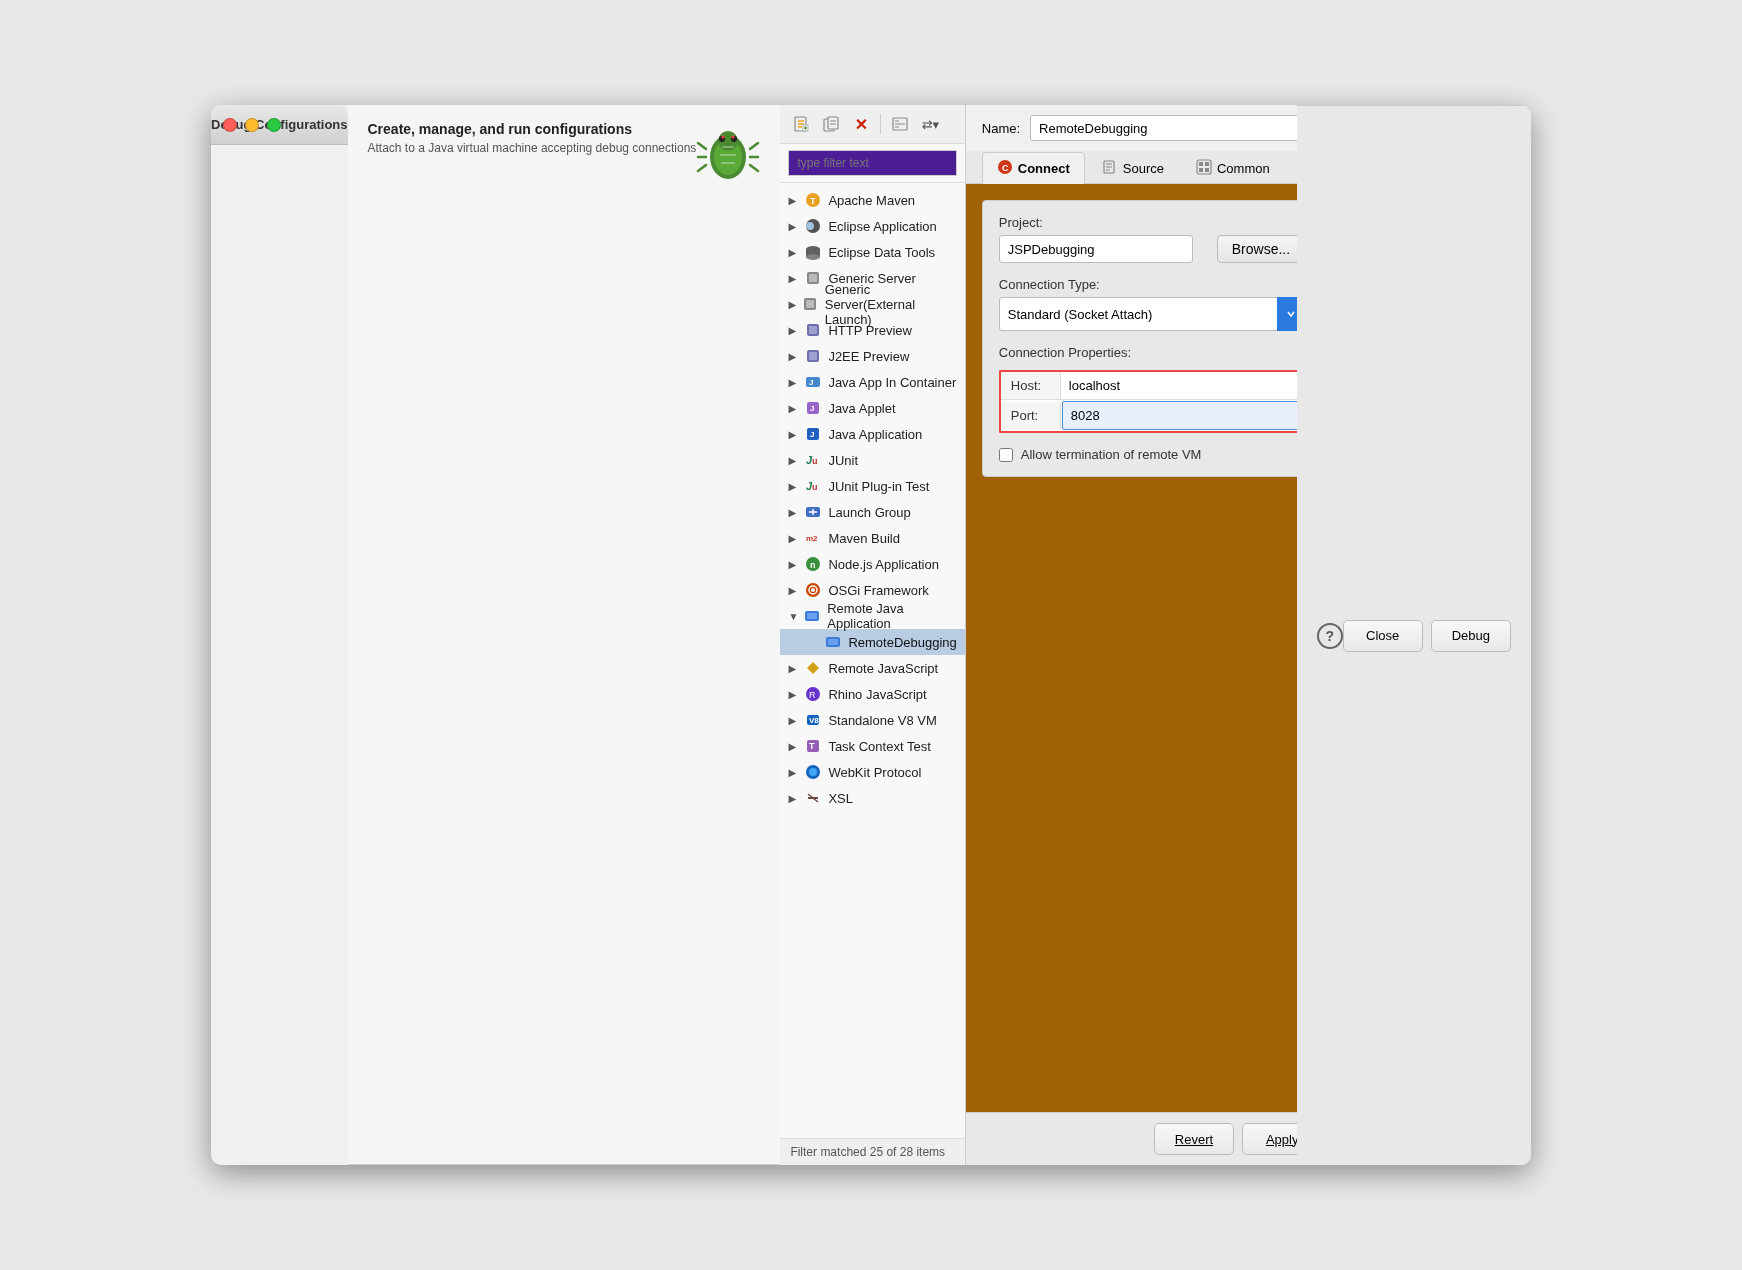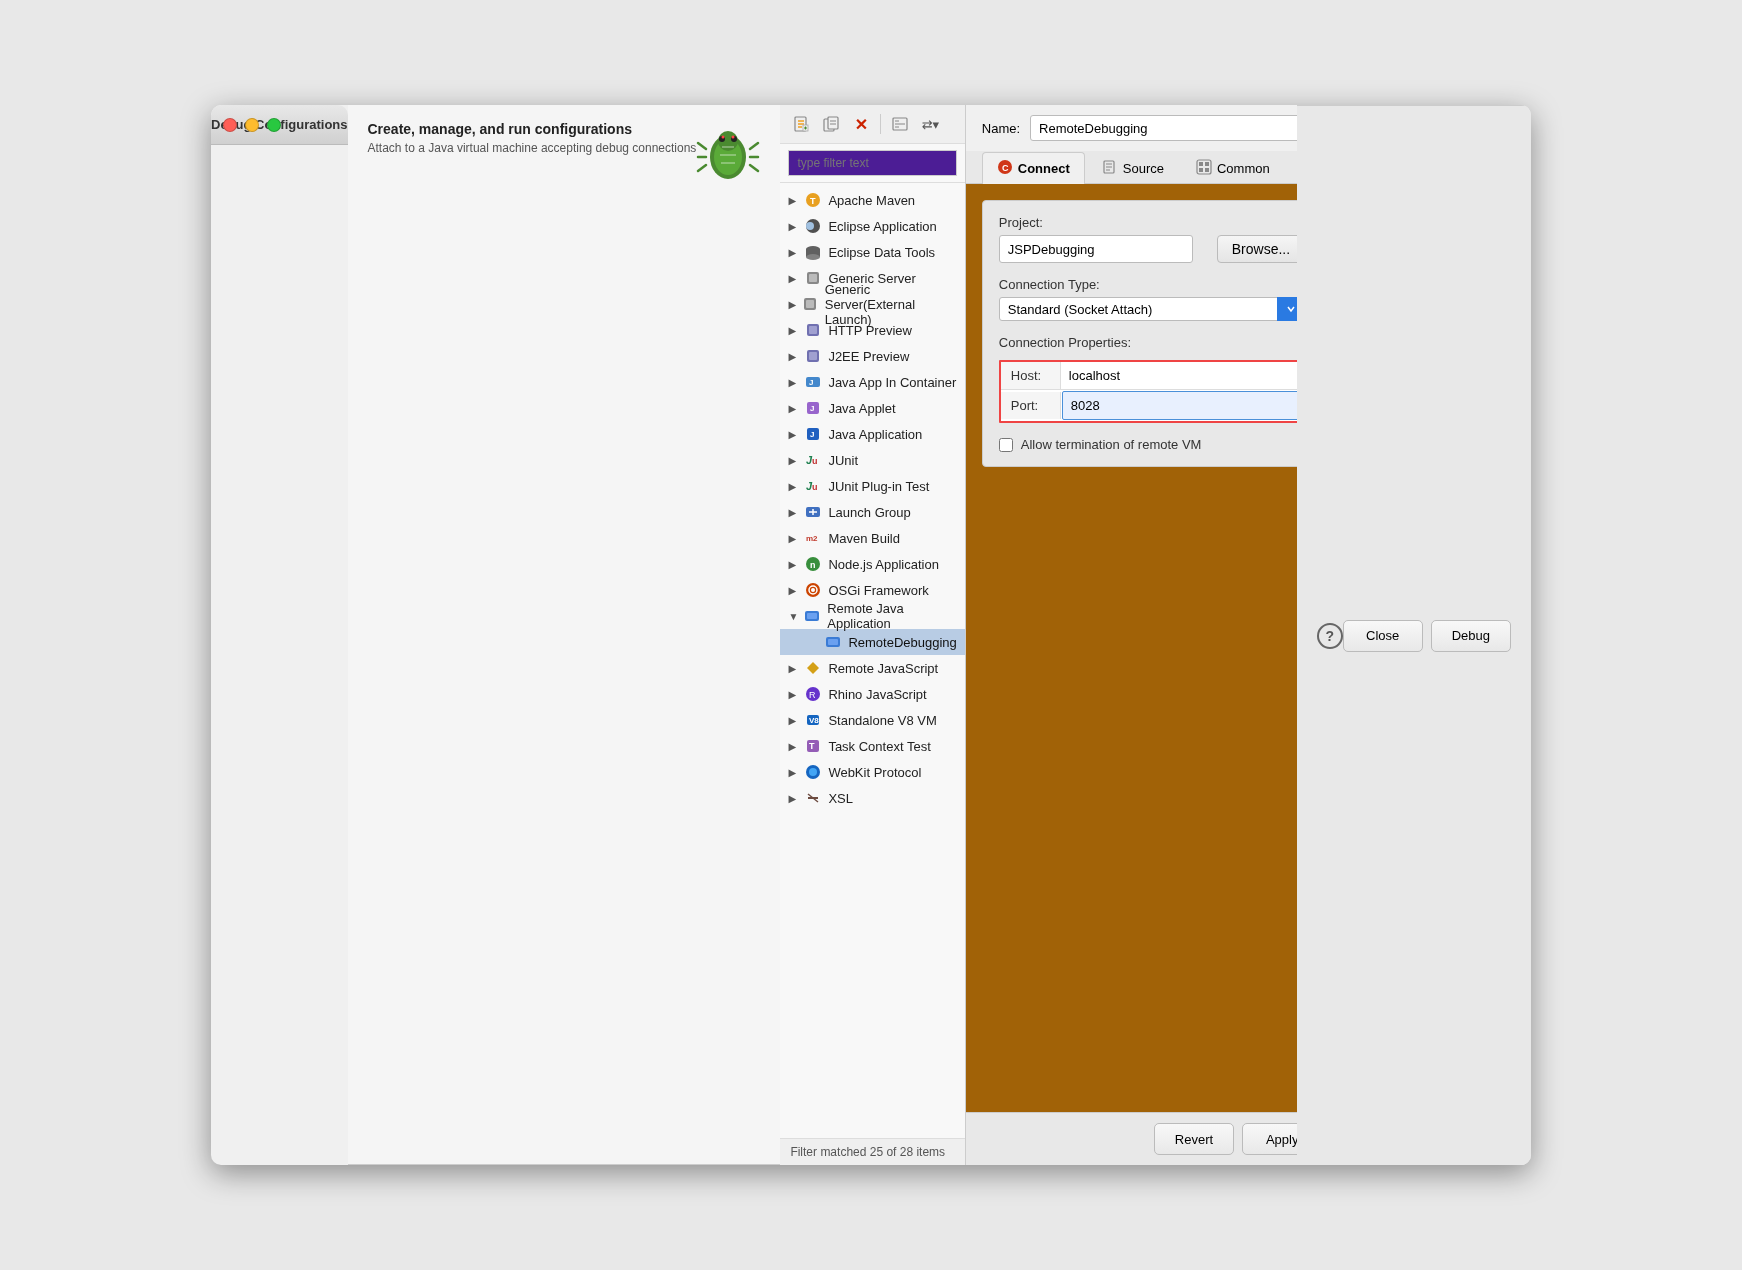--- a/index.html
+++ b/index.html
@@ -299,21 +299,21 @@
       cursor: pointer;
       white-space: nowrap;
     }
 
     .select-wrap {
       position: relative;
       display: flex;
     }
     .form-select {
       flex: 1;
-      height: 24px;
+      height: 34px;
       border: 1px solid #bbb;
       border-radius: 3px;
       padding: 0 8px;
       font-size: 13px;
       background: white;
       appearance: none;
       outline: none;
       -webkit-appearance: none;
       padding-right: 28px;
     }
@@ -402,20 +402,21 @@
     }
     .bottom-btn {
       height: 32px;
       padding: 0 20px;
       border: 1px solid #bbb;
       border-radius: 5px;
       background: linear-gradient(to bottom, #f8f8f8, #e8e8e8);
       font-size: 13px;
       cursor: pointer;
       min-width: 80px;
+      text-decoration: underline;
     }
 
     
     .footer {
       display: flex;
       align-items: center;
       justify-content: space-between;
       padding: 10px 20px;
       background: #e8e8e8;
       border-top: 1px solid #ccc;

